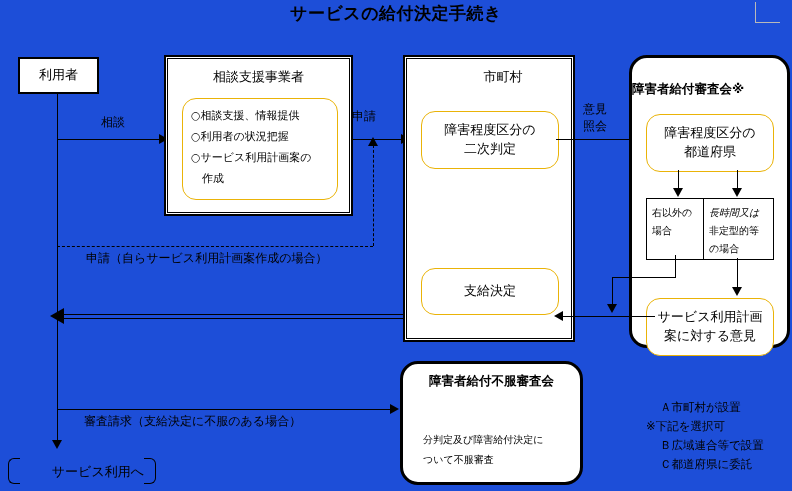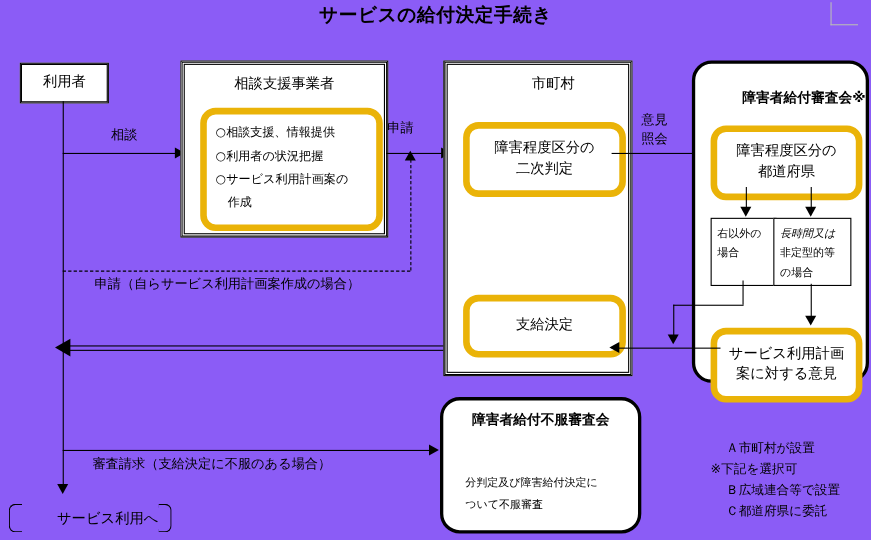--- a/index.html
+++ b/index.html
@@ -5,21 +5,21 @@
 <style>
   html,body{margin:0;padding:0;background:#ffffff;}
   body{
     font-family:"DejaVu Sans","Liberation Sans",sans-serif;
     color:#000;
   }
   #canvas{
     position:relative;
     width:792px;
     height:491px;
-    background:#8b5cf6;
+    background:#1d4ed8;
     overflow:hidden;
   }
   .abs{position:absolute;}
 
   
   #title{
     left:0; top:2px; width:792px;
     text-align:center;
     font-size:17px;
     font-weight:bold;
@@ -37,21 +37,21 @@
   .dbl-box{
     border:1px solid #000;
     box-shadow:0 0 0 1px #000 inset;
     background:#fff;
   }
   .dbl-box > .inner-pad{
     position:absolute; inset:2px;
     border:1px solid #000;
   }
   .thin-box{border:1px solid #000;background:#fff;}
-  .round-box{border:6px solid #eab308;border-radius:14px;background:#fff;}
+  .round-box{border:1px solid #eab308;border-radius:14px;background:#fff;}
   .thick-round-box{border:3px solid #000;border-radius:18px;background:#fff;}
 
   .ctr{display:flex;align-items:center;justify-content:center;text-align:center;}
   .lbl{font-size:13px;line-height:1.45;}
   .lbl-sm{font-size:10px;line-height:1.55;}
   .lbl-xs{font-size:9px;line-height:1.6;}
   .bold{font-weight:bold;}
 
   
   .hline{height:0;border-top:1px solid #000;}
@@ -134,21 +134,21 @@
       <span class="lbl">支給決定</span>
     </div>
   </div>
 
   <div class="abs hline" style="left:556px;top:139px;width:82px;"></div>
   <div class="abs arr arr-r" style="left:636px;top:134px;"></div>
   <div class="abs edge-label" style="left:583px;top:101px;">意見</div>
   <div class="abs edge-label" style="left:583px;top:118px;">照会</div>
 
   <div class="abs thick-round-box" style="left:629px;top:55px;width:155px;height:287px;">
-    <div class="abs lbl bold" style="left:0;top:22px;width:155px;text-align:right;font-size:12.5px;">障害者給付審査会※</div>
+    <div class="abs lbl bold" style="left:0;top:22px;width:155px;text-align:left;font-size:12.5px;">障害者給付審査会※</div>
 
     <div class="abs round-box ctr" style="left:14px;top:56px;width:126px;height:56px;flex-direction:column;">
       <span class="lbl">障害程度区分の</span>
       <span class="lbl">都道府県</span>
     </div>
 
     <div class="abs vline" style="left:46px;top:112px;height:21px;"></div>
     <div class="abs arr arr-d" style="left:41px;top:130px;"></div>
     <div class="abs vline" style="left:105px;top:112px;height:21px;"></div>
     <div class="abs arr arr-d" style="left:100px;top:130px;"></div>

